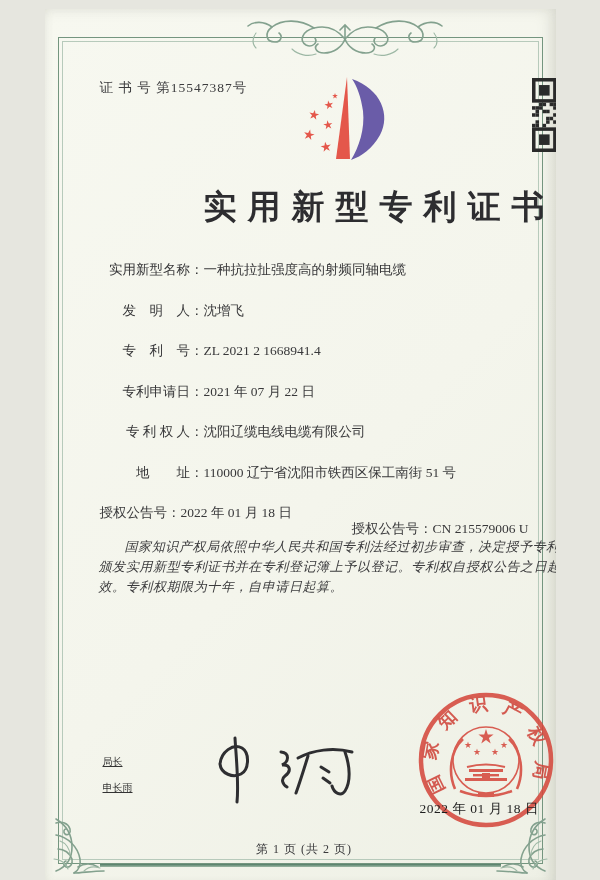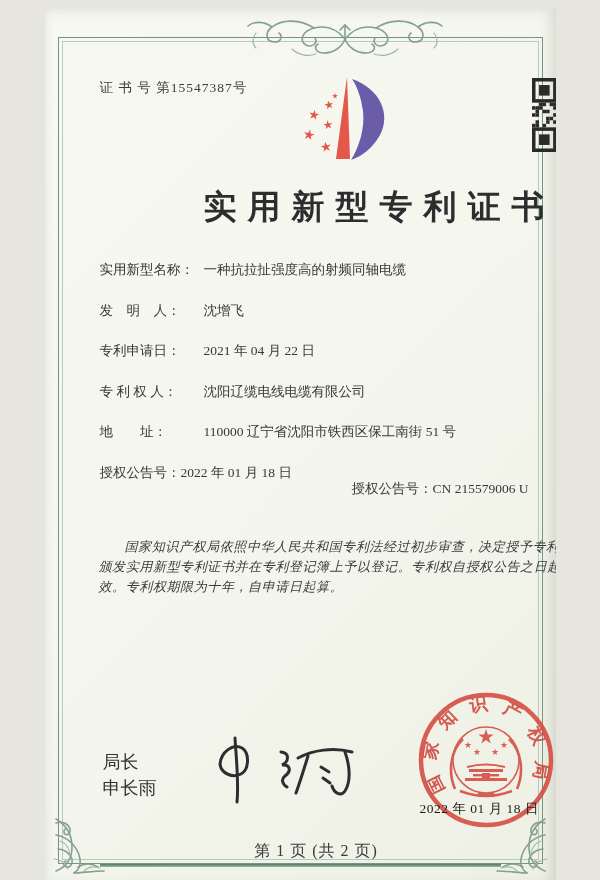--- a/index.html
+++ b/index.html
@@ -17,34 +17,34 @@
     background:linear-gradient(#4f7a64,#9db8a4);}
   .cert-no{position:absolute;left:55px;top:70px;font-size:13.5px;letter-spacing:1px;color:#3c3c3e;}
   .logo{position:absolute;left:240px;top:62px;}
   .qr{position:absolute;left:487px;top:69px;}
   .title{
     position:absolute;left:0;top:176px;width:100%;text-align:right;
     font-size:33px;font-weight:600;letter-spacing:11px;color:#2d2d30;text-indent:11px;
   }
   .fields{position:absolute;left:55px;top:252px;width:500px;}
   .frow{height:40.5px;font-size:13.5px;color:#38383a;white-space:nowrap;}
-  .frow .lab{display:inline-block;min-width:104px;}
+  .frow .lab{display:inline-block;min-width:104px;text-align:right;}
   .grant-row{height:40.5px;font-size:13.5px;color:#38383a;position:relative;}
   .grant-right{position:absolute;left:252px;top:16px;}
   .paras{
     position:absolute;left:54px;top:528px;width:494px;
     font-size:13px;line-height:20px;letter-spacing:.6px;
     font-style:italic;color:#3b3b3d;
   }
   .paras p{margin:0;text-indent:2em;}
-  .signer{position:absolute;left:58px;top:740px;font-size:18px;color:#333;line-height:26px;}
+  .signer{position:absolute;left:58px;top:740px;font-size:10px;color:#333;line-height:26px;text-decoration:underline;}
   .signature{position:absolute;left:150px;top:703px;}
   .seal{position:absolute;left:358px;top:668px;opacity:.88;}
   .seal-date{position:absolute;left:375px;top:791px;font-size:13.5px;color:#1e1e1e;letter-spacing:.5px;white-space:nowrap;}
-  .footer{position:absolute;left:16px;top:832px;width:100%;text-align:center;font-size:16px;color:#3a3a3c;letter-spacing:1px;}
+  .footer{position:absolute;left:4px;top:832px;width:100%;text-align:center;font-size:12px;color:#3a3a3c;letter-spacing:1px;}
   .orn-top{position:absolute;left:197px;top:2px;}
   .orn-bl{position:absolute;left:3px;bottom:12px;}
   .orn-br{position:absolute;right:3px;bottom:12px;transform:scaleX(-1);}
   .green{stroke:#83a18e;fill:none;stroke-width:1.6;stroke-linecap:round;}
   .green2{stroke:#9db8a5;fill:none;stroke-width:1.1;stroke-linecap:round;}
 </style>
 </head>
 <body>
 
 <div class="page">
@@ -271,21 +271,24 @@
   <div class="title">实用新型专利证书</div>
 
   <div class="fields">
     <div class="frow">
       <span class="lab">实用新型名称：</span><span>一种抗拉扯强度高的射频同轴电缆</span>
     </div>
     <div class="frow">
       <span class="lab">发　明　人：</span><span>沈增飞</span>
     </div>
     <div class="frow">
-      <span class="lab">专利申请日：</span><span>2021 年 04 月 22 日</span>
+      <span class="lab">专　利　号：</span><span>ZL 2021 2 1668941.4</span>
+    </div>
+    <div class="frow">
+      <span class="lab">专利申请日：</span><span>2021 年 07 月 22 日</span>
     </div>
     <div class="frow">
       <span class="lab">专 利 权 人：</span><span>沈阳辽缆电线电缆有限公司</span>
     </div>
     <div class="frow">
       <span class="lab">地　　址：</span><span>110000 辽宁省沈阳市铁西区保工南街 51 号</span>
     </div>
     <div class="grant-row">
       <span>授权公告号：</span><span>2022 年 01 月 18 日</span>
       <span class="grant-right"><span>授权公告号：</span><span>CN 215579006 U</span></span>

